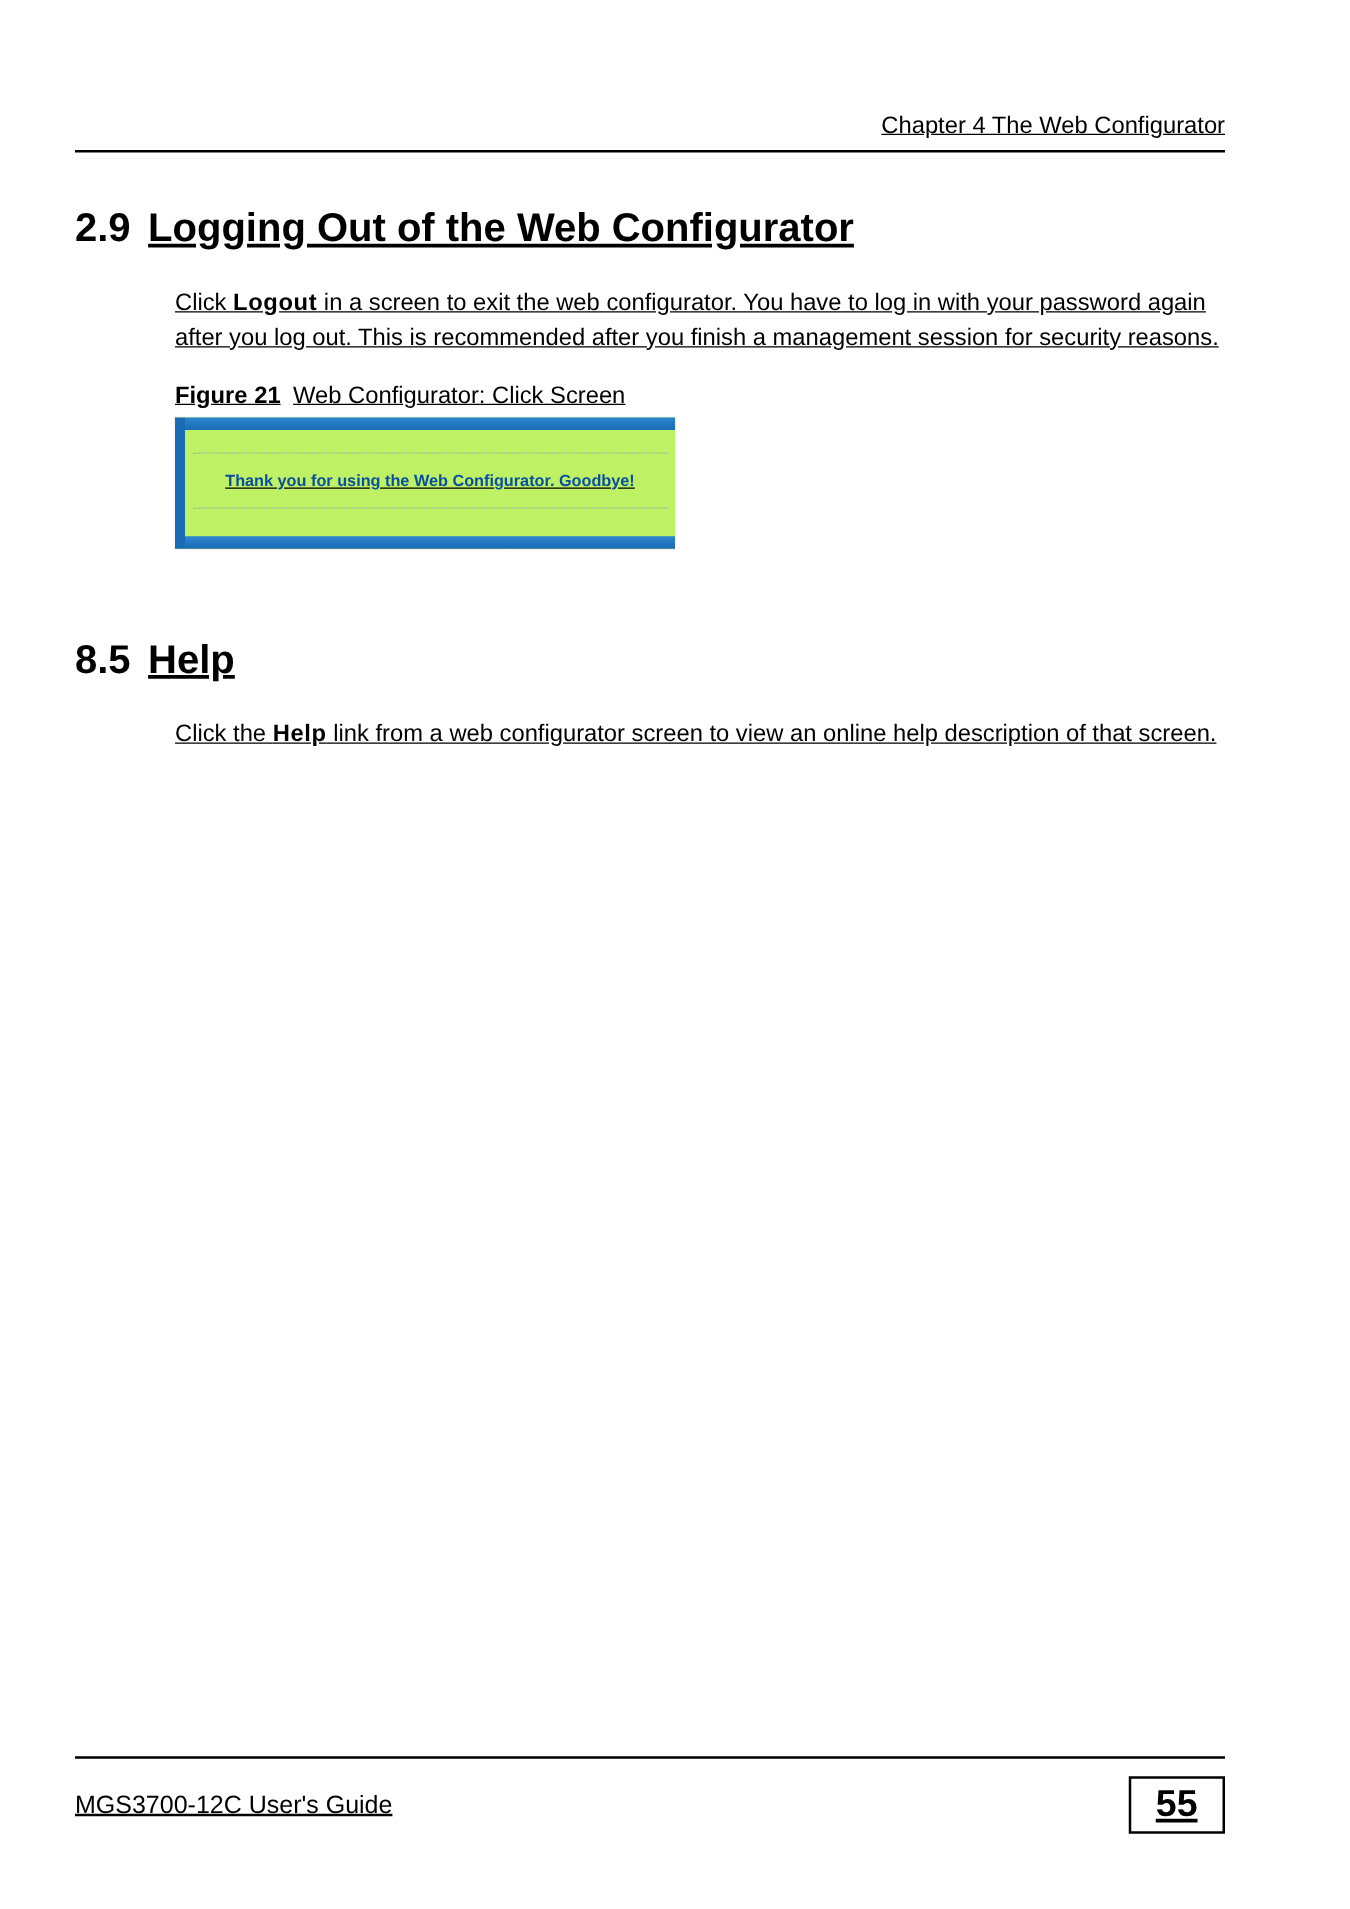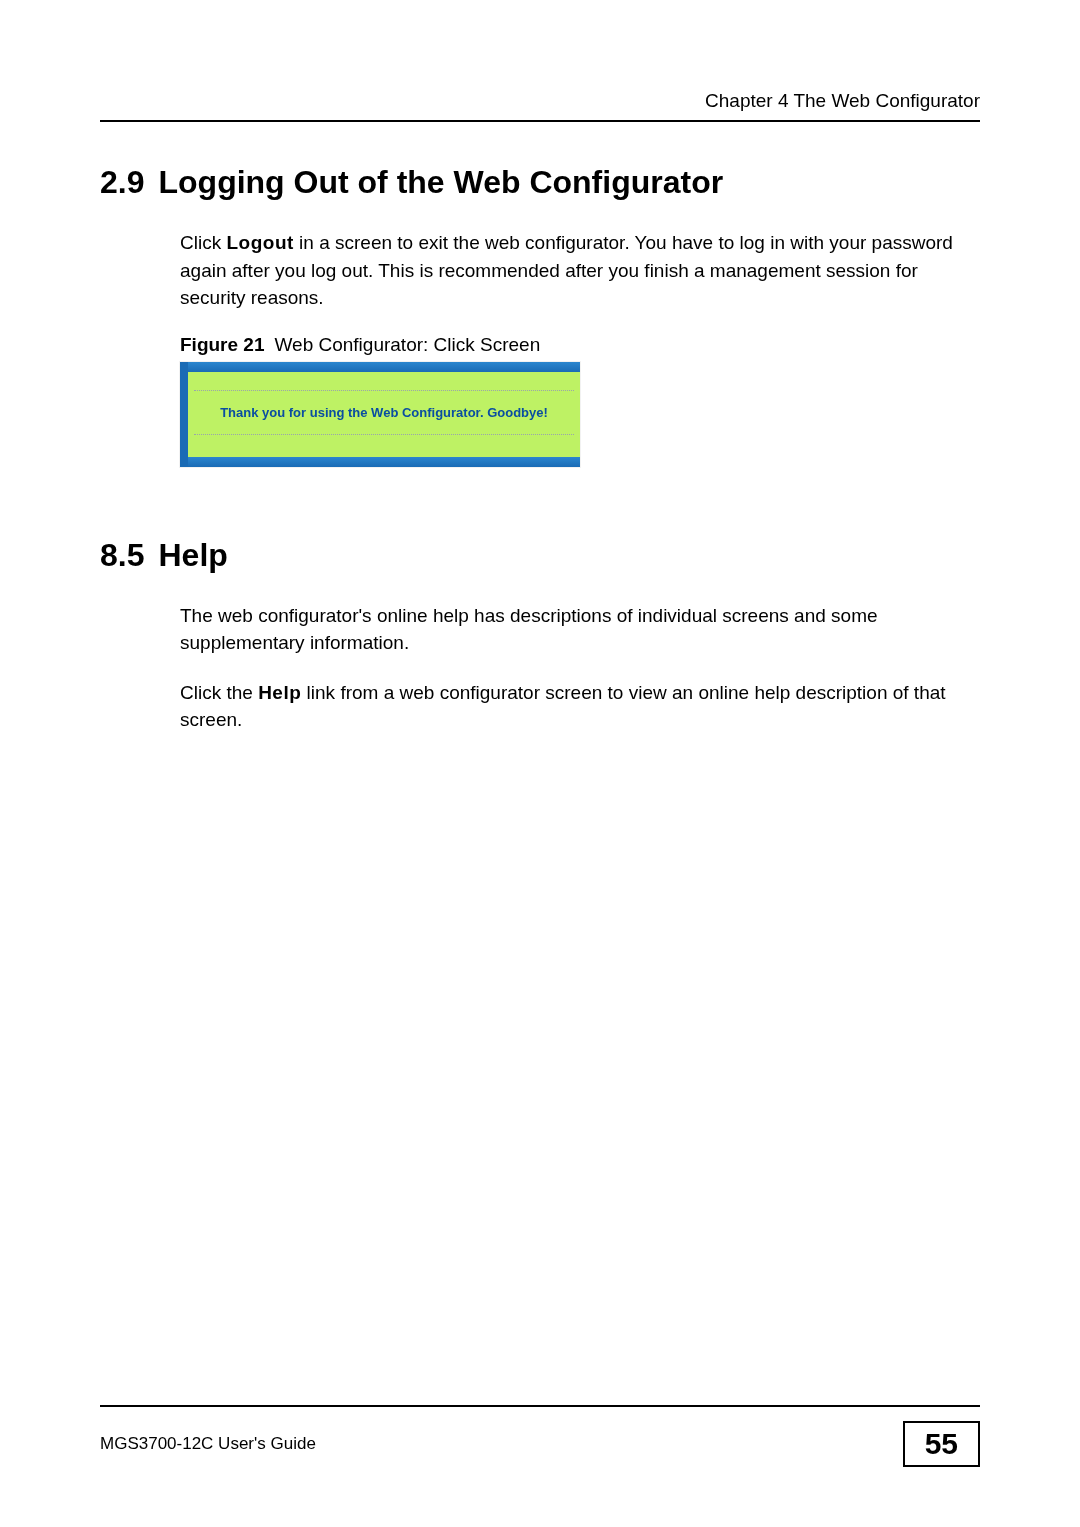--- a/index.html
+++ b/index.html
@@ -4,24 +4,25 @@
   <style>
     * { box-sizing: border-box; margin: 0; padding: 0; }
     body {
       width: 1080px;
       height: 1527px;
       background: #fff;
       font-family: Arial, Helvetica, sans-serif;
       position: relative;
     }
     .page {
-      padding: 90px 100px 60px 100px;
+      padding: 90px 100px 60px 60px;
       height: 100%;
       display: flex;
       flex-direction: column;
+      text-decoration: underline;
     }
     .chapter-header {
       text-align: right;
       font-size: 19px;
       color: #000;
       padding-bottom: 8px;
       border-bottom: 2px solid #000;
       margin-bottom: 42px;
     }
     .section-heading {
@@ -89,21 +90,21 @@
     }
     .footer {
       margin-top: auto;
       border-top: 2px solid #000;
       padding-top: 14px;
       display: flex;
       align-items: center;
       justify-content: space-between;
     }
     .footer-guide {
-      font-size: 17px;
+      font-size: 20px;
       color: #000;
     }
     .page-number-box {
       border: 2px solid #000;
       padding: 6px 20px;
       font-size: 30px;
       font-weight: bold;
       line-height: 1;
     }
   </style>
@@ -132,21 +133,20 @@
       <div class="dotted-row">Thank you for using the Web Configurator. Goodbye!</div>
       <div class="logout-botpad"></div>
     </div>
     <div class="logout-botbar"></div>
   </div>
 
   <h2 class="section-heading">
     <span class="section-number">8.5</span><span>Help</span>
   </h2>
 
-  <p class="body-text">The web configurator's online help has descriptions of individual screens and some supplementary information.</p>
 
   <p class="body-text">
     <span>Click the </span><span class="kw">Help</span><span> link from a web configurator screen to view an online help description of that screen.</span>
   </p>
 
   <div class="footer">
     <div class="footer-guide">MGS3700-12C User's Guide</div>
     <div class="page-number-box">55</div>
   </div>
 

